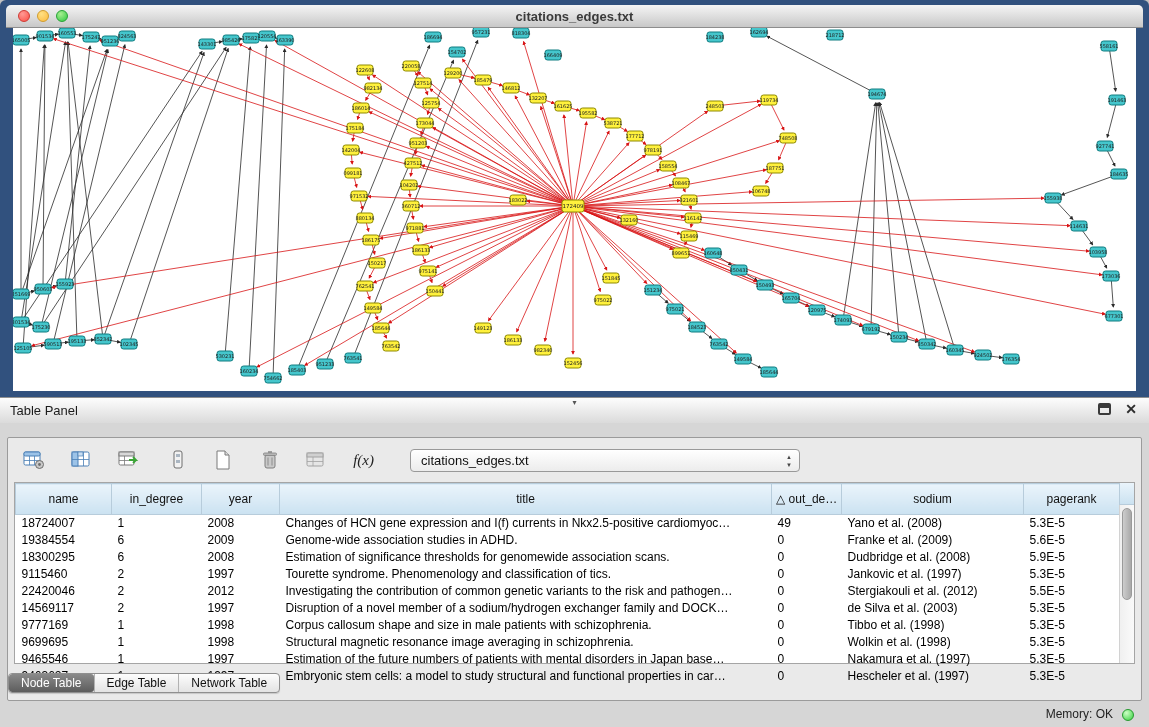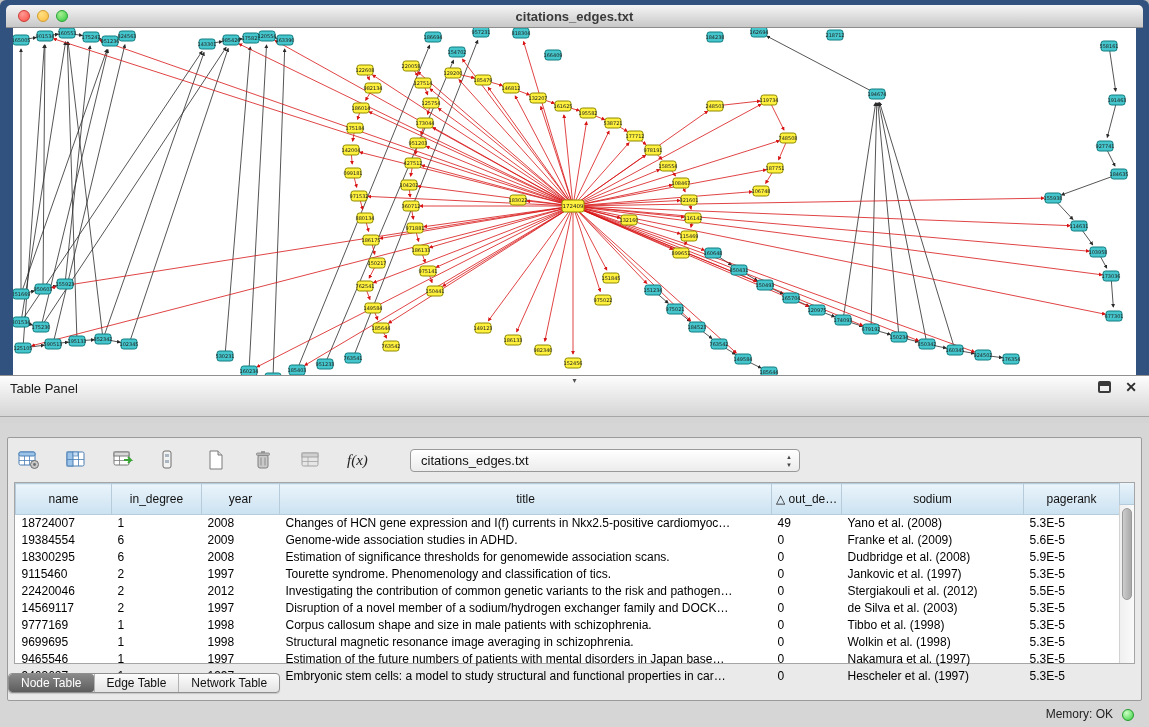--- a/index.html
+++ b/index.html
@@ -13,33 +13,33 @@
   .tl span{width:12px;height:12px;border-radius:50%;display:inline-block}
   .tl .r{background:radial-gradient(circle at 35% 30%,#ff9a94,#fb4f46);border:1px solid #ce3a34}
   .tl .y{background:radial-gradient(circle at 35% 30%,#ffe084,#fdbb3d);border:1px solid #d09c2e}
   .tl .g{background:radial-gradient(circle at 35% 30%,#a9ef92,#2fc840);border:1px solid #27a335}
   .wtitle{text-align:center;line-height:23px;font-size:13px;font-weight:bold;color:#3a3a3a}
   .gcanvas{position:absolute;left:13px;right:13px;top:28px;bottom:6px;background:#ffffff;overflow:hidden}
   .gcanvas svg{display:block}
   .gcanvas text{font-family:"DejaVu Sans",sans-serif}
 
   
-  .tp-header{position:absolute;top:375px;left:0;width:100%;height:42px;background:linear-gradient(#fdfdfd,#d5d5d5);border-top:1px solid #909090;border-bottom:1px solid #a6a6a6}
+  .tp-header{position:absolute;top:397px;left:0;width:100%;height:31px;background:linear-gradient(#fdfdfd,#d5d5d5);border-top:1px solid #909090;border-bottom:1px solid #a6a6a6}
   .tp-title{position:absolute;left:10px;top:5px;font-size:13px;color:#1c1c1c}
   .splitter-dot{position:absolute;left:50%;top:1px;transform:translateX(-50%);font-size:8px;color:#555;line-height:8px}
   .tp-icons{position:absolute;right:12px;top:4px;display:flex;gap:14px;align-items:center}
   .float-ic{width:13px;height:12px;border:2px solid #3a3a3a;border-radius:2px;position:relative;display:inline-block}
   .float-ic::before{content:"";position:absolute;left:0;right:0;top:0;height:3px;background:#3a3a3a}
   .close-ic{font-size:14px;font-weight:bold;color:#2d2d2d;line-height:14px}
 
   .panel-body{position:absolute;top:423px;left:0;right:0;bottom:0;background:#d6d6d6}
   .panel-inner{position:absolute;left:7px;right:7px;top:14px;bottom:26px;background:#eaeaea;border:1px solid #9b9b9b;border-radius:2px}
 
   .toolbar{position:absolute;left:10px;top:5px;height:34px;display:flex;align-items:center}
-  .tbtn{width:27px;height:27px;display:flex;align-items:center;justify-content:flex-start;border-radius:4px;margin-right:20px}
+  .tbtn{width:27px;height:27px;display:flex;align-items:center;justify-content:flex-end;border-radius:4px;margin-right:20px}
   .fx{font-family:"Liberation Serif",serif;font-style:italic;font-size:15px;color:#222}
   .combo{margin-left:16px;width:390px;height:23px;border:1px solid #999;border-radius:4px;background:linear-gradient(#ffffff,#ececec);font-size:13px;color:#111;line-height:21px;padding:0 22px 0 10px;position:relative;box-shadow:inset 0 1px 0 #fff}
   .combo-arrows{position:absolute;right:7px;top:3px;font-size:6px;line-height:8px;color:#444;text-align:center}
 
   .table-area{position:absolute;left:6px;right:6px;top:44px;bottom:36px;background:#fff;border:1px solid #a5a5a5}
   table{border-collapse:collapse;table-layout:fixed;width:calc(100% - 15px)}
   th{background:linear-gradient(#eaf4fb,#cbe2f1);border:1px solid #b7ccdb;font-weight:normal;font-size:12px;height:21px;padding:8px 4px;overflow:hidden;white-space:nowrap;color:#111}
   td{font-size:12px;height:17px;padding:0 6px;white-space:nowrap;overflow:hidden;text-overflow:ellipsis;color:#000;text-align:left}
   .head-cap{position:absolute;top:0;right:0;width:15px;height:22px;background:linear-gradient(#eaf4fb,#cbe2f1);border-left:1px solid #b7ccdb;border-bottom:1px solid #b7ccdb}
   .vscroll{position:absolute;top:22px;right:0;bottom:0;width:15px;background:linear-gradient(90deg,#f0f0f0,#fafafa);border-left:1px solid #d2d2d2}

